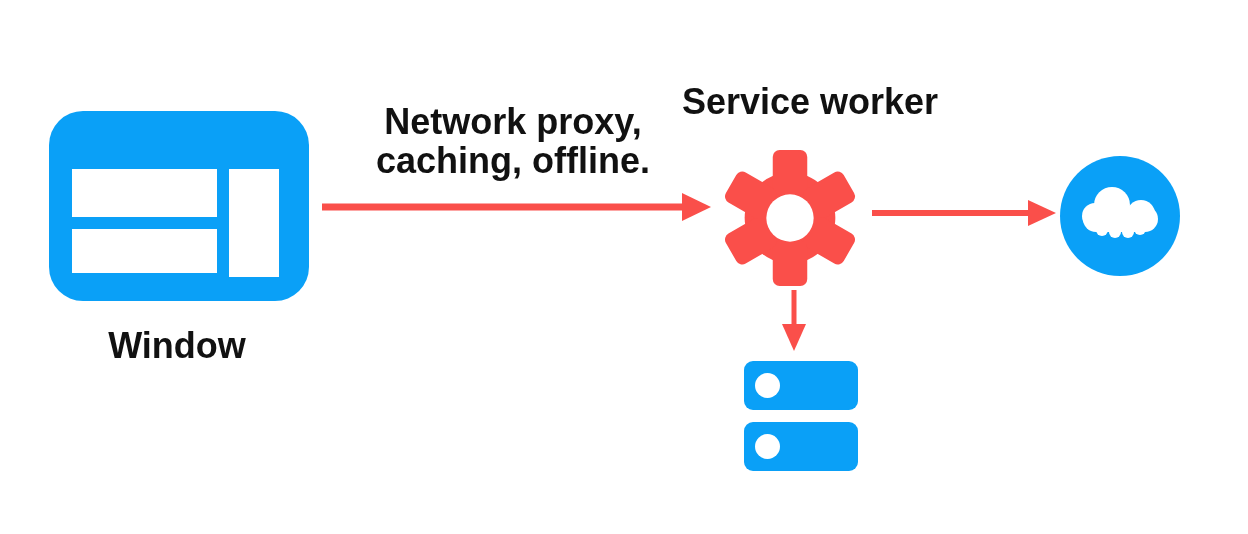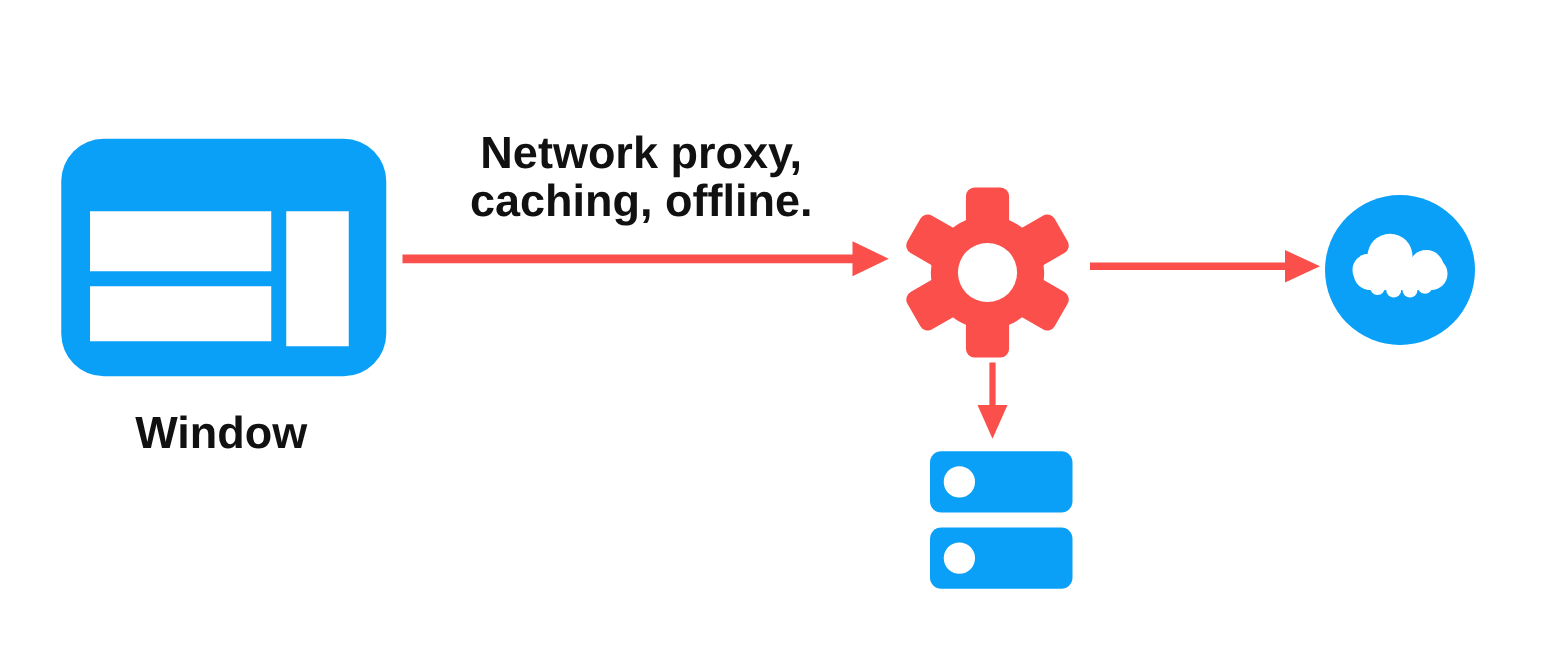--- a/index.html
+++ b/index.html
@@ -82,20 +82,21 @@
   <div class="abs window-icon">
     <div class="pane pane-top"></div>
     <div class="pane pane-bottom"></div>
     <div class="pane pane-right"></div>
   </div>
   <div class="abs label edge-label">Network proxy,
 caching, offline.</div>
 
   <div class="abs label window-label">Window</div>
 
+  <div class="abs label sw-label">Service worker</div>
 
   <svg class="abs arrow-layer" width="1248" height="534" viewBox="0 0 1248 534">
     <g stroke="var(--red)" fill="var(--red)">
 
       <g>
         <line x1="322" y1="207" x2="684" y2="207" stroke-width="7"></line>
         <polygon points="682,193 682,221 711,207" stroke="none"></polygon>
       </g>
 
       <g>

